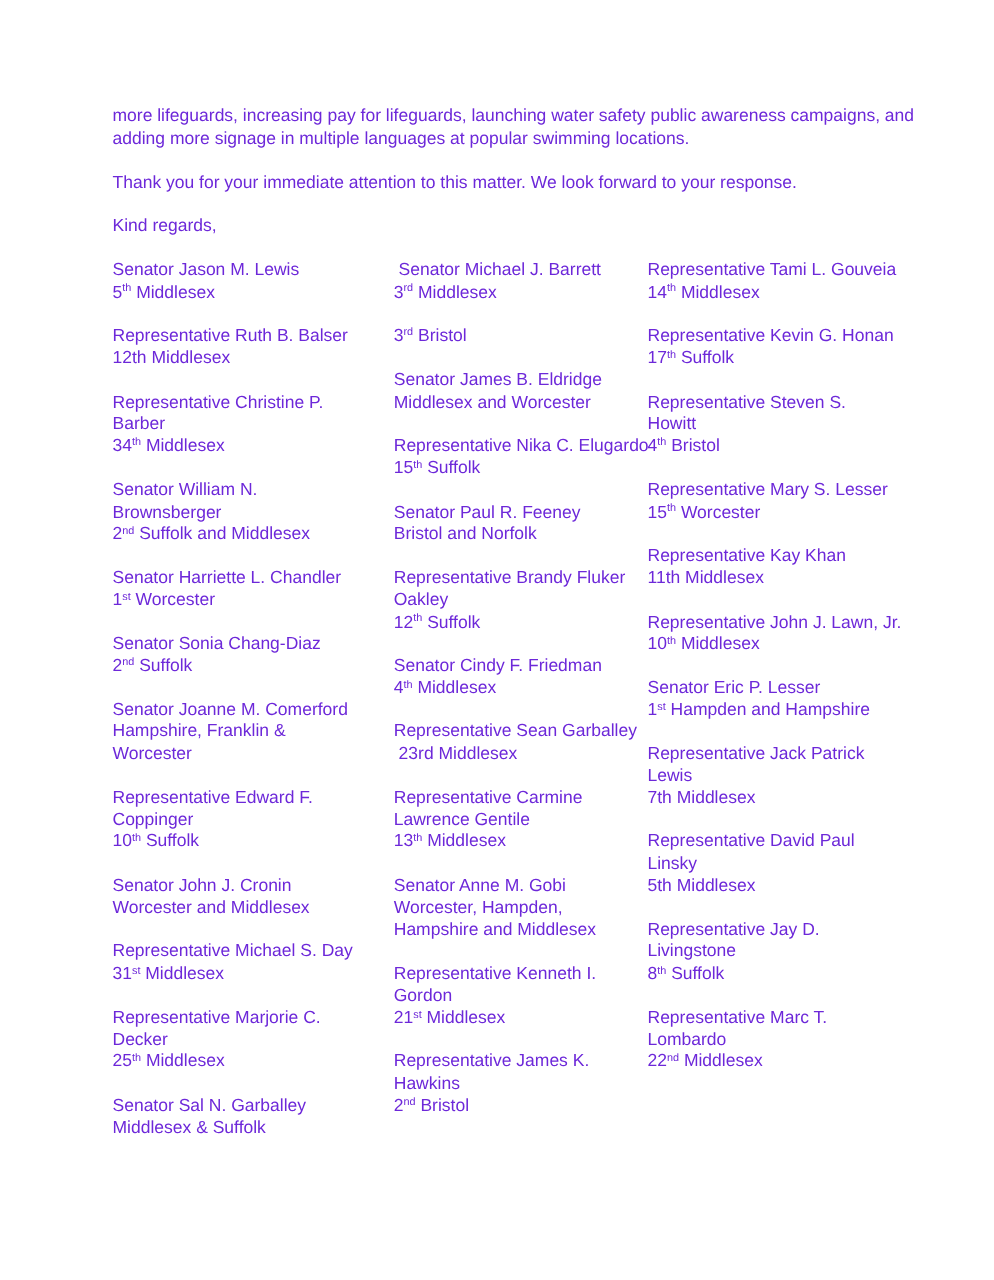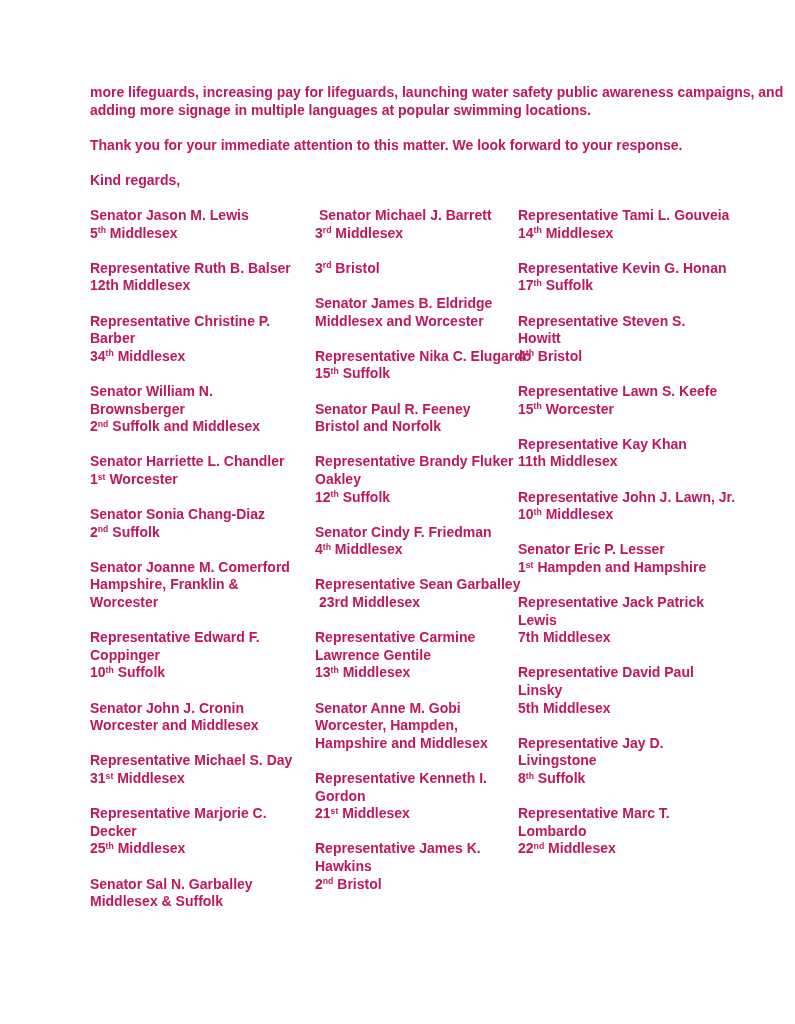--- a/index.html
+++ b/index.html
@@ -9,22 +9,21 @@
   }
   .page {
     position: relative;
     width: 795px;
     height: 916px;
     background: #ffffff;
     overflow: hidden;
     font-family: "Liberation Sans", sans-serif;
     font-size: 14px;
     line-height: 17.6px;
-    color: #be185d;
-    font-weight: bold;
+    color: #6d28d9;
   }
   .letter-body {
     position: absolute;
     left: 90px;
     top: 84px;
   }
   .letter-body p {
     margin: 0 0 17.6px 0;
     white-space: pre;
   }
@@ -186,21 +185,21 @@
         <div class="entry">
           <div class="name">Representative Kevin G. Honan</div>
           <div class="district">17<sup>th</sup> Suffolk</div>
         </div>
         <div class="entry">
           <div class="name">Representative Steven S.
 Howitt</div>
           <div class="district">4<sup>th</sup> Bristol</div>
         </div>
         <div class="entry">
-          <div class="name">Representative Lawn S. Keefe</div>
+          <div class="name">Representative Mary S. Lesser</div>
           <div class="district">15<sup>th</sup> Worcester</div>
         </div>
         <div class="entry">
           <div class="name">Representative Kay Khan</div>
           <div class="district">11th Middlesex</div>
         </div>
         <div class="entry">
           <div class="name">Representative John J. Lawn, Jr.</div>
           <div class="district">10<sup>th</sup> Middlesex</div>
         </div>

